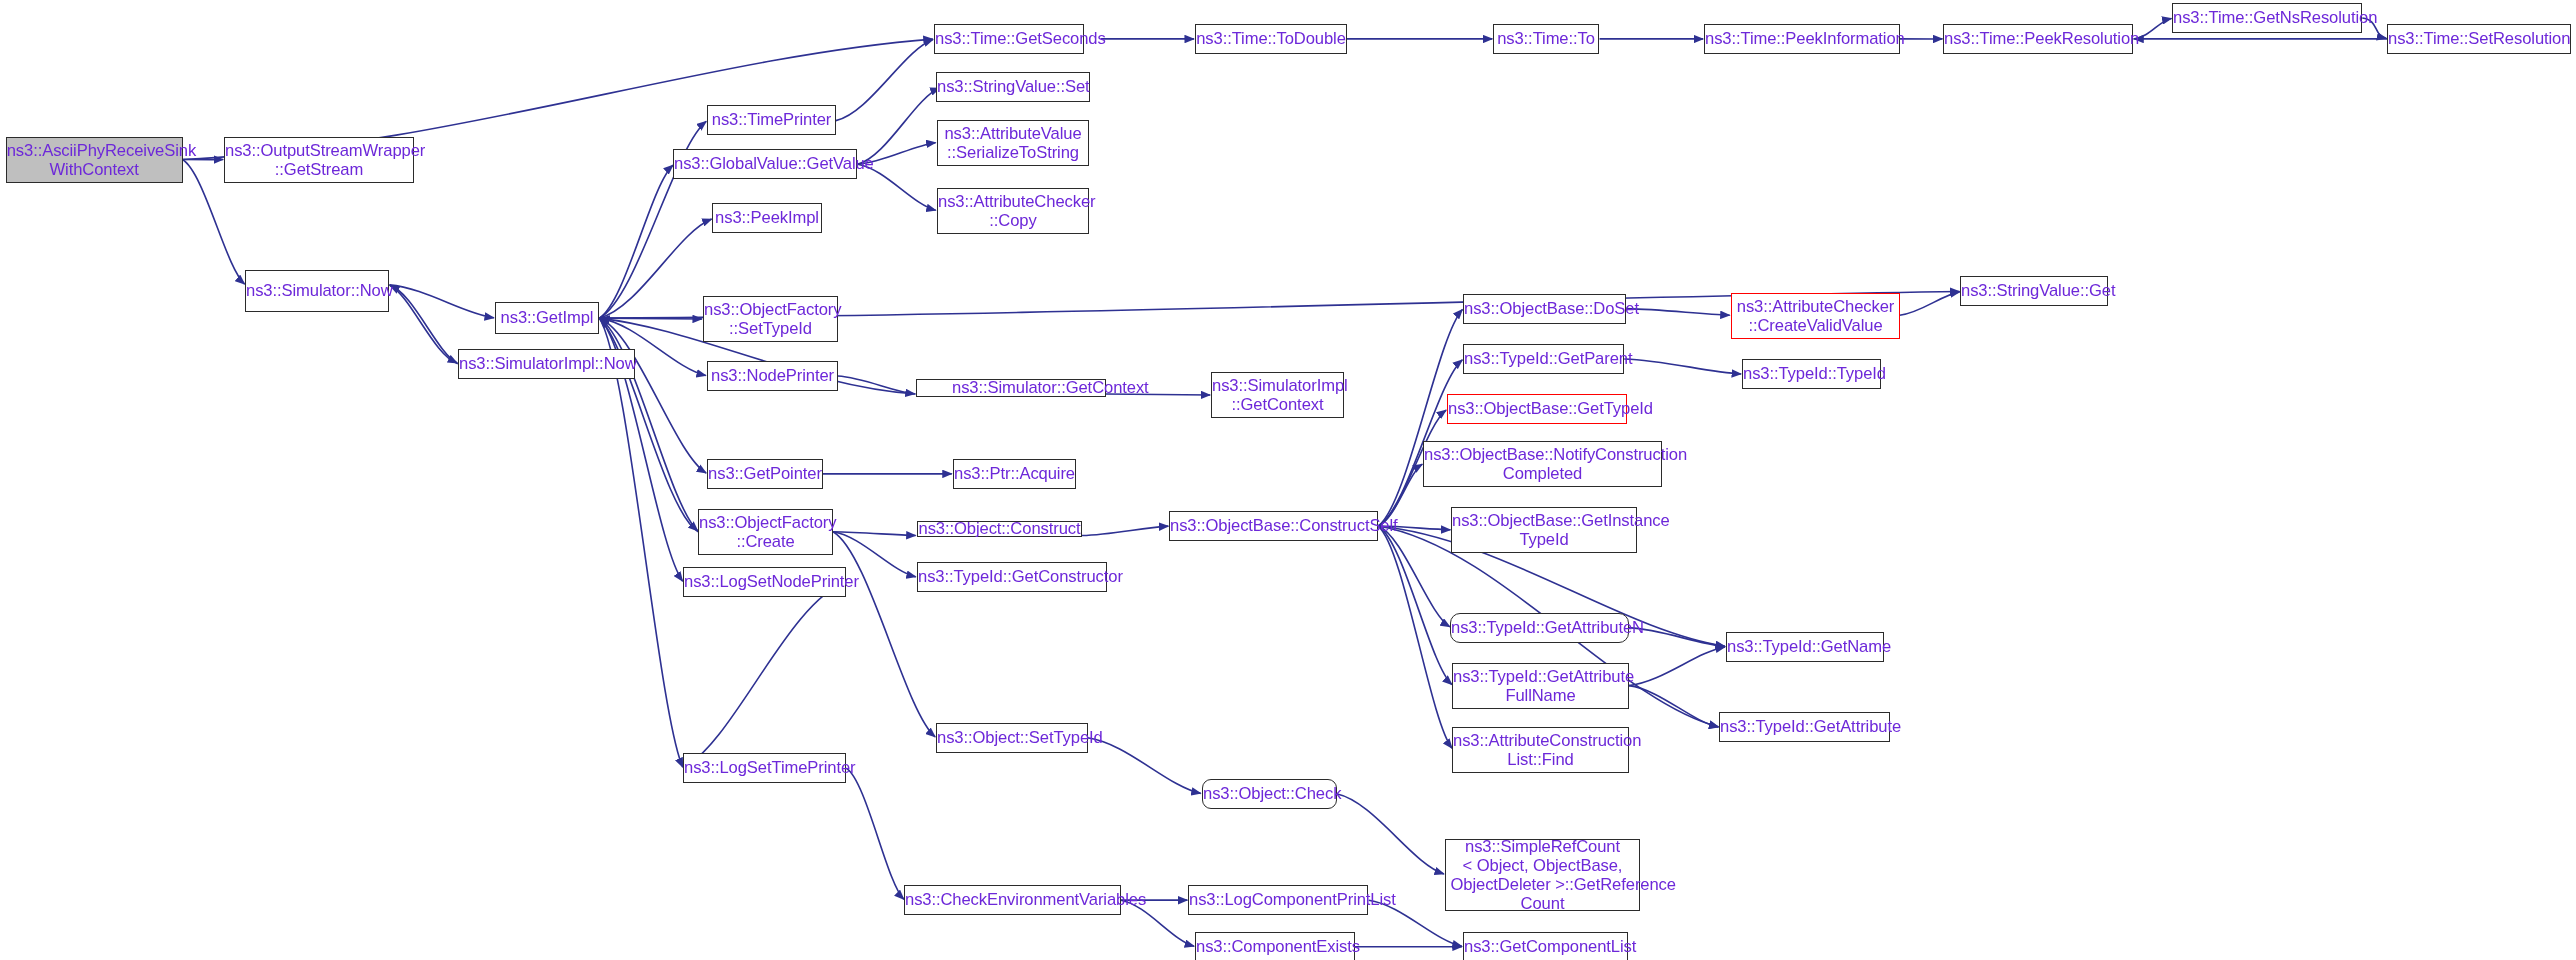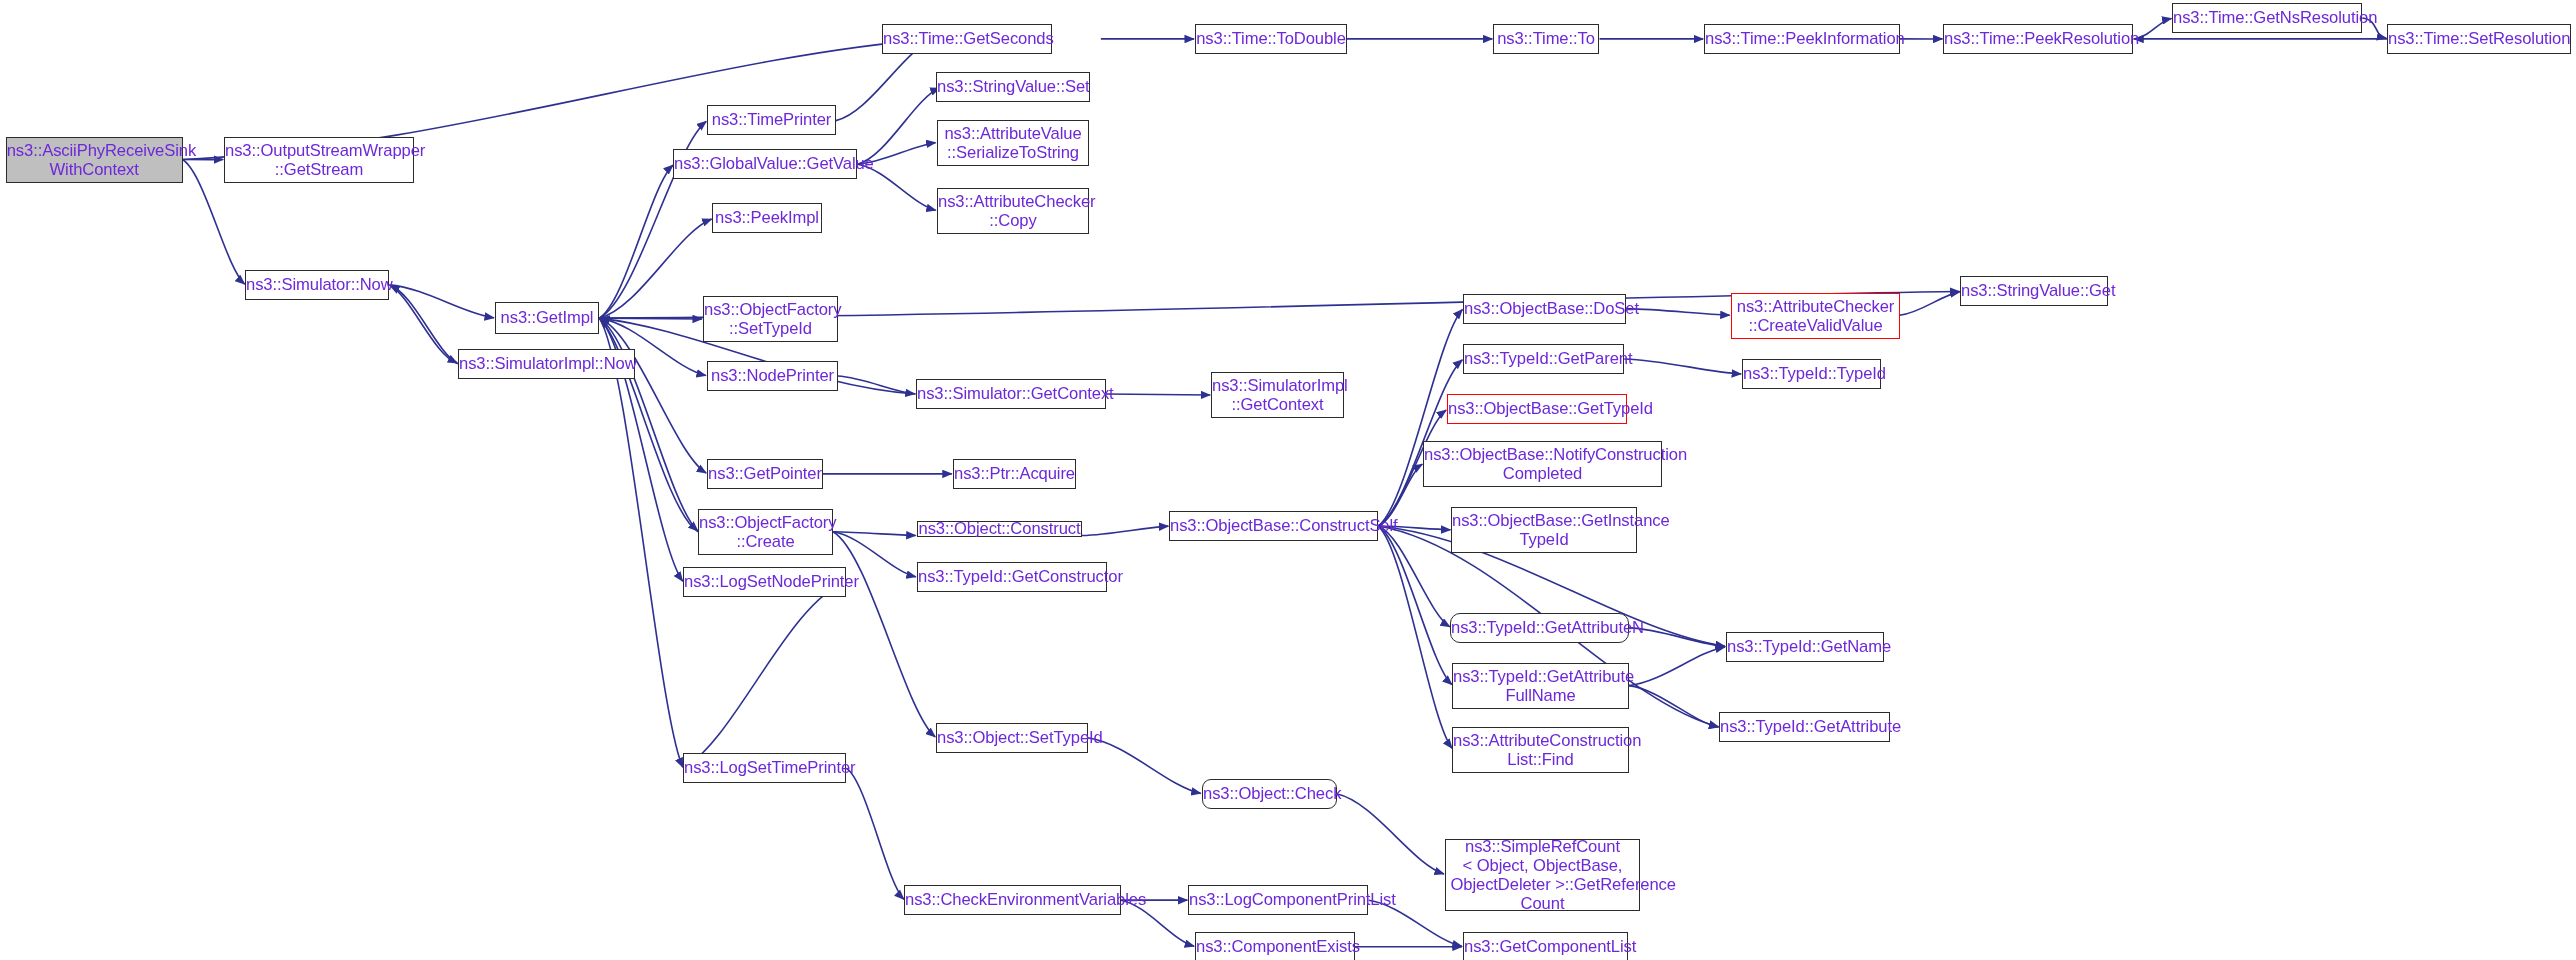--- a/index.html
+++ b/index.html
@@ -124,42 +124,42 @@
         <path d="M 1180,948 C 1207.3,952.9 1233.7532237290554,990.0480508041503 1257.1532237290555,996.4680508041503" fill="none" stroke="#2e3192" stroke-width="1.7" marker-end="url(#arrow)"></path>
         <path d="M 1441,948 C 1475.65,952.9 1509.403769572679,990.086011202639 1539.103769572679,996.5564112026391" fill="none" stroke="#2e3192" stroke-width="1.7" marker-end="url(#arrow)"></path>
         <path d="M 1426,997 C 1465.9,997 1504.8,997.2736 1539,997" fill="none" stroke="#2e3192" stroke-width="1.7" marker-end="url(#arrow)"></path>
       </g>
   </svg>
   <div id="node-layer">
       <div class="node root" style="left: 5.7px; top: 137px; width: 177px; height: 46px; background: rgb(191, 191, 191);"><span class="lbl">ns3::AsciiPhyReceiveSink
 WithContext</span></div>
       <div class="node" style="left: 224px; top: 137px; width: 190px; height: 46px;"><span class="lbl">ns3::OutputStreamWrapper
 ::GetStream</span></div>
-      <div class="node" style="left: 245px; top: 270px; width: 144px; height: 30px;"><span class="lbl">ns3::Simulator::Now</span></div>
+      <div class="node" style="left: 245px; top: 270px; width: 144px; height: 42px;"><span class="lbl">ns3::Simulator::Now</span></div>
       <div class="node" style="left: 458px; top: 349px; width: 177px; height: 30px;"><span class="lbl">ns3::SimulatorImpl::Now</span></div>
       <div class="node" style="left: 495px; top: 302px; width: 104px; height: 32px;"><span class="lbl">ns3::GetImpl</span></div>
       <div class="node" style="left: 707px; top: 105px; width: 129px; height: 30px;"><span class="lbl">ns3::TimePrinter</span></div>
       <div class="node" style="left: 673px; top: 149px; width: 184px; height: 30px;"><span class="lbl">ns3::GlobalValue::GetValue</span></div>
       <div class="node" style="left: 712px; top: 203px; width: 110px; height: 30px;"><span class="lbl">ns3::PeekImpl</span></div>
-      <div class="node" style="left: 882px; top: 24px; width: 170px; height: 30px;"><span class="lbl">ns3::Time::GetSeconds</span></div>
+      <div class="node" style="left: 934px; top: 24px; width: 150px; height: 30px;"><span class="lbl">ns3::Time::GetSeconds</span></div>
       <div class="node" style="left: 936px; top: 72px; width: 154px; height: 30px;"><span class="lbl">ns3::StringValue::Set</span></div>
       <div class="node" style="left: 937px; top: 120px; width: 152px; height: 46px;"><span class="lbl">ns3::AttributeValue
 ::SerializeToString</span></div>
       <div class="node" style="left: 937px; top: 188px; width: 152px; height: 46px;"><span class="lbl">ns3::AttributeChecker
 ::Copy</span></div>
       <div class="node" style="left: 1195px; top: 24px; width: 152px; height: 30px;"><span class="lbl">ns3::Time::ToDouble</span></div>
       <div class="node" style="left: 1493px; top: 24px; width: 106px; height: 30px;"><span class="lbl">ns3::Time::To</span></div>
       <div class="node" style="left: 1704px; top: 24px; width: 196px; height: 30px;"><span class="lbl">ns3::Time::PeekInformation</span></div>
       <div class="node" style="left: 1943px; top: 24px; width: 190px; height: 30px;"><span class="lbl">ns3::Time::PeekResolution</span></div>
       <div class="node" style="left: 2172px; top: 2.8px; width: 190px; height: 30px;"><span class="lbl">ns3::Time::GetNsResolution</span></div>
       <div class="node" style="left: 2387px; top: 24px; width: 184px; height: 30px;"><span class="lbl">ns3::Time::SetResolution</span></div>
       <div class="node" style="left: 703px; top: 296px; width: 135px; height: 46px;"><span class="lbl">ns3::ObjectFactory
 ::SetTypeId</span></div>
       <div class="node" style="left: 707px; top: 361px; width: 131px; height: 30px;"><span class="lbl">ns3::NodePrinter</span></div>
-      <div class="node" style="left: 916px; top: 379px; width: 190px; height: 30px;"><span class="lbl">ns3::Simulator::GetContext</span></div>
+      <div class="node" style="left: 916px; top: 379px; width: 190px; height: 18px; padding-left: 35px;"><span class="lbl">ns3::Simulator::GetContext</span></div>
       <div class="node" style="left: 1211px; top: 372px; width: 133px; height: 46px;"><span class="lbl">ns3::SimulatorImpl
 ::GetContext</span></div>
       <div class="node" style="left: 707px; top: 459px; width: 116px; height: 30px;"><span class="lbl">ns3::GetPointer</span></div>
       <div class="node" style="left: 953px; top: 459px; width: 123px; height: 30px;"><span class="lbl">ns3::Ptr::Acquire</span></div>
       <div class="node" style="left: 698px; top: 509px; width: 135px; height: 46px;"><span class="lbl">ns3::ObjectFactory
 ::Create</span></div>
       <div class="node" style="left: 917px; top: 521px; width: 165px; height: 16px;"><span class="lbl">ns3::Object::Construct</span></div>
       <div class="node" style="left: 917px; top: 562px; width: 190px; height: 30px;"><span class="lbl">ns3::TypeId::GetConstructor</span></div>
       <div class="node" style="left: 683px; top: 567px; width: 163px; height: 30px;"><span class="lbl">ns3::LogSetNodePrinter</span></div>
       <div class="node" style="left: 683px; top: 753px; width: 163px; height: 30px;"><span class="lbl">ns3::LogSetTimePrinter</span></div>

